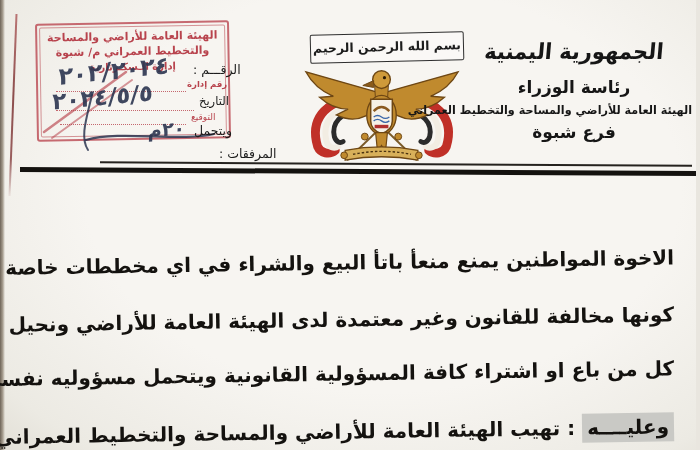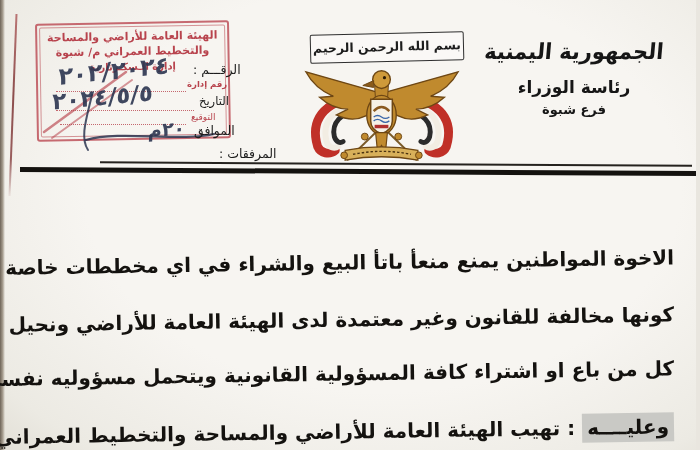--- a/index.html
+++ b/index.html
@@ -55,21 +55,21 @@
   #bismillah-box{left:310px;top:33px;width:152px;height:27px;transform:rotate(-1.4deg);
     border:1.6px solid #2e2e2e;border-radius:2px;background:rgba(255,255,255,.35);
     text-align:center;line-height:26px;font-size:12.5px;font-weight:bold;direction:rtl;color:#1d1d1d;}
   #emblem{left:296px;top:59px;width:172px;height:110px;}
 
   
   #header-right{right:4px;top:40px;width:236px;text-align:center;direction:rtl;color:#161616;}
   #republic{font-size:21px;font-weight:bold;transform:skewX(-5deg) scaleY(1.05);letter-spacing:-1px;}
   #pm-office{font-size:17px;font-weight:bold;margin-top:13px;}
   #authority-name{font-size:11.2px;font-weight:bold;margin-top:7px;white-space:nowrap;}
-  #branch-name{font-size:13px;font-weight:bold;margin-top:5px;}
+  #branch-name{font-size:17px;font-weight:bold;margin-top:5px;}
 
   
   #rule-thin{left:100px;right:4px;top:163px;height:2px;background:#25221e;transform:rotate(.35deg);}
   #rule-thick{left:20px;right:0;top:169px;height:5px;background:#14120f;transform:rotate(.35deg);}
 
   
   #title-wrap{left:0;right:0;top:183px;text-align:center;}
   #circular-title{display:inline-block;font-size:37px;font-weight:bold;color:#111;
     border-bottom:2.5px solid #16130f;padding:0 10px 5px;direction:rtl;transform:scaleY(1.06);}
 
@@ -99,21 +99,21 @@
   </div>
 
   <div id="dot1" class="abs dotline"></div>
   <div id="dot2" class="abs dotline"></div>
   <div id="dot3" class="abs dotline"></div>
 
   <div id="number-label" class="abs field-label">الرقـــم :</div>
   <div id="outgoing-label" class="abs">رقم إدارة</div>
   <div id="date-label" class="abs field-label">التاريخ</div>
   <div id="signature-label" class="abs">التوقيع</div>
-  <div id="agreed-label" class="abs field-label">الموافق</div>
+  <div id="agreed-label" class="abs field-label">ويتحمل</div>
   <div id="attachments-label" class="abs field-label">المرفقات :</div>
 
   <div id="hw-serial" class="abs handwriting">٢٠٢/٢٠٢٤</div>
   <div id="hw-date" class="abs handwriting">٢٠٢٤/٥/٥</div>
   <div id="hw-year" class="abs handwriting">٢٠م</div>
   <svg id="sig-svg" class="abs" viewBox="0 0 210 120">
     <path d="M14 82 L96 22" stroke="rgba(184,67,77,.65)" stroke-width="2.5" fill="none" stroke-linecap="round"></path>
     <path d="M22 88 L102 30" stroke="rgba(184,67,77,.55)" stroke-width="2" fill="none" stroke-linecap="round"></path>
     <path d="M62 45 C56 70 50 88 58 100" stroke="#2c3550" stroke-width="2" fill="none" stroke-linecap="round" opacity=".85"></path>
     <path d="M56 90 C90 80 150 92 184 84" stroke="#2c3550" stroke-width="2.2" fill="none" stroke-linecap="round" opacity=".85"></path>
@@ -162,20 +162,21 @@
 
     <path d="M50 92 Q87 85 124 92 L124 102 Q87 95 50 102 Z" fill="#d8b05a" stroke="#6e4714" stroke-width="1.3"></path>
     <circle cx="49" cy="97" r="3.4" fill="#c08a2e" stroke="#6e4714" stroke-width="1"></circle>
     <circle cx="125" cy="97" r="3.4" fill="#c08a2e" stroke="#6e4714" stroke-width="1"></circle>
     <path d="M58 96 Q87 90 117 96" stroke="#4a3210" stroke-width="1.4" fill="none" stroke-dasharray="2.5,2"></path>
   </svg>
 
   <div id="header-right" class="abs">
     <div id="republic">الجمهورية اليمنية</div>
     <div id="pm-office">رئاسة الوزراء</div>
+    <div id="authority-name">الهيئة العامة للأراضي والمساحة والتخطيط العمراني</div>
     <div id="branch-name">فرع شبوة</div>
   </div>
 
   <div id="rule-thin" class="abs"></div>
   <div id="rule-thick" class="abs"></div>
 
 
   <div id="body-l1" class="abs body-line">الاخوة المواطنين يمنع منعأ باتأ البيع والشراء في اي مخططات خاصة</div>
   <div id="body-l2" class="abs body-line">كونها مخالفة للقانون وغير معتمدة لدى الهيئة العامة للأراضي ونحيل</div>
   <div id="body-l3" class="abs body-line">كل من باع او اشتراء كافة المسؤولية القانونية ويتحمل مسؤوليه نفسة.</div>

